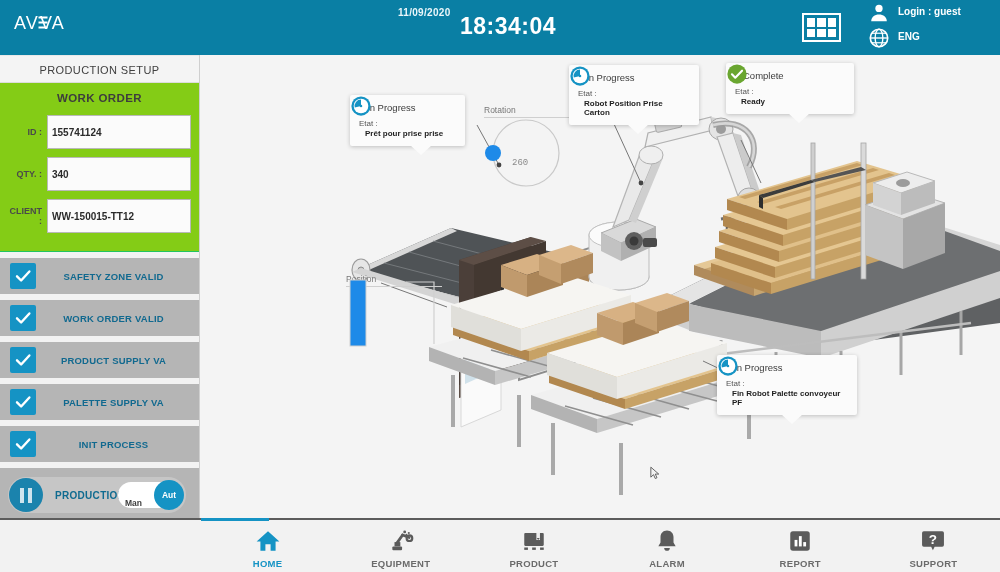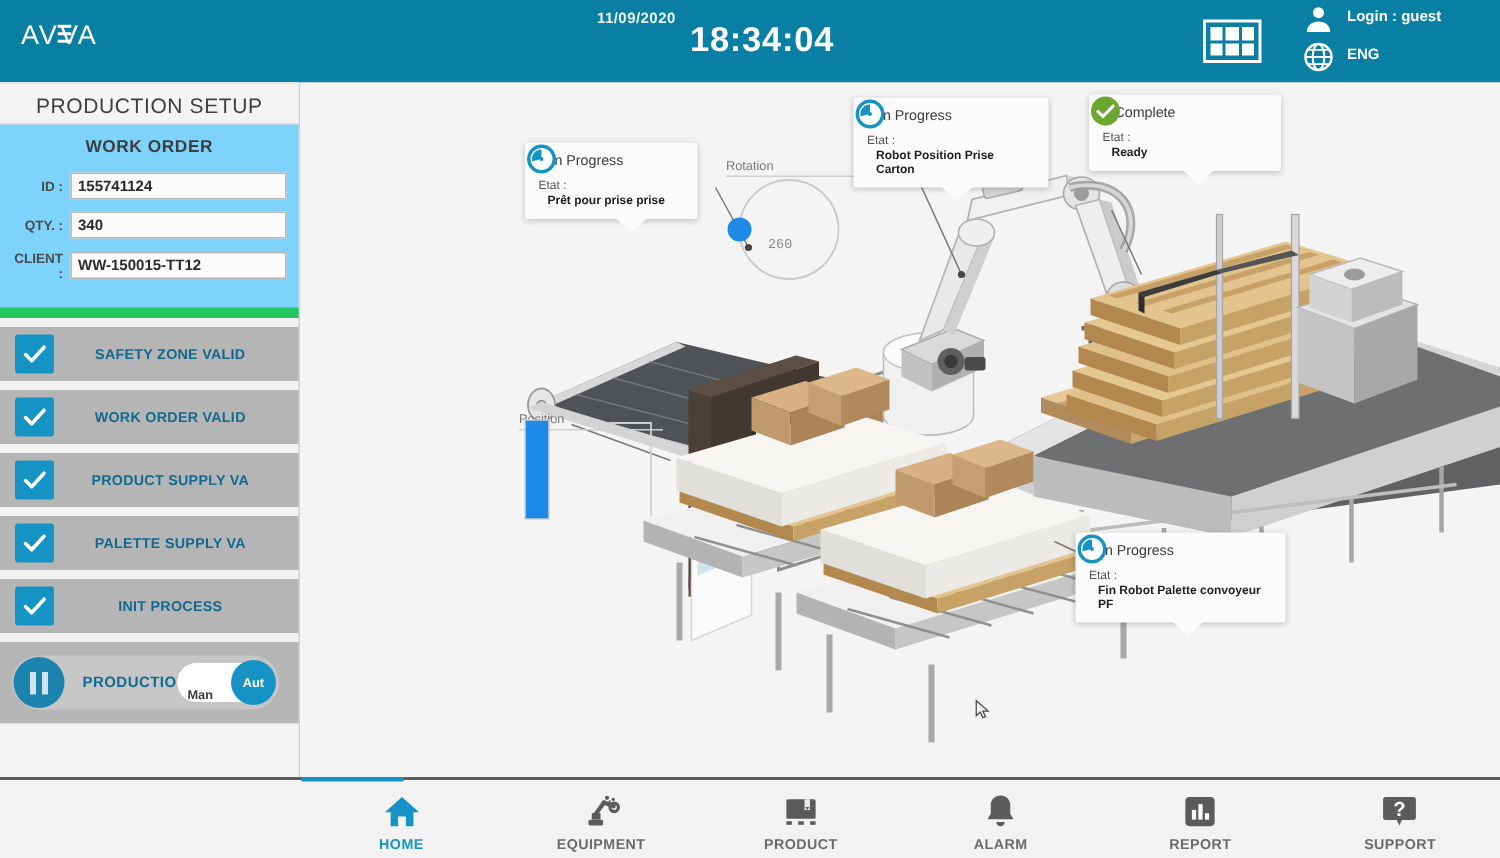--- a/index.html
+++ b/index.html
@@ -42,30 +42,30 @@
   .hdr-lang { position: absolute; left: 898px; top: 31px; font-size: 10px; font-weight:bold; color:#fff; }
   .hdr-ico { position:absolute; left:-30px; top:-4px; width:22px; height:22px; }
 
   
   .sidebar {
     position: absolute; left: 0; top: 55px; width: 200px; height: 463px;
     background: #f2f2f2; border-right: 1px solid #cfcfcf;
   }
   .panel-title {
     height: 28px; line-height: 28px; text-align:center;
-    font-size: 14px; color: #404040; letter-spacing:.4px;
+    font-size: 11px; color: #404040; letter-spacing:.4px;
     background: #f4f4f4; border-bottom: 1px solid #dcdcdc;
     border-top: 1px solid #e8e8e8;
   }
-  .wo-box { background:#7dd3fc; padding: 9px 0 10px 0; border-bottom:7px solid #22c55e;}
+  .wo-box { background:#84cc16; padding: 9px 0 10px 0; border-bottom:1px solid #22c55e;}
   .wo-title { text-align:center; font-size: 11.5px; font-weight:bold; color:#3d3d3d; letter-spacing:.4px; margin-bottom: 11px;}
   .wo-row { display:flex; align-items:center; margin: 0 8px 8px 8px; }
   .wo-label { width: 42px; text-align:right; font-size: 9px; font-weight:bold; color:#4a4a4a; margin-right:5px; }
   .wo-input {
-    flex:1; height: 18px; line-height: 15px;
+    flex:1; height: 34px; line-height: 15px;
     border: 1px solid #b9b9b9; background:#fbfbfb;
     font-size: 10px; font-weight:bold; color:#2b2b2b; padding: 0 4px;
     font-family:"Liberation Sans", sans-serif;
   }
   .chk-list { margin-top: 6px; }
   .chk-row {
     position: relative; height: 36px; margin: 0 0 6px 0;
     background: #b5b5b5; display:flex; align-items:center;
   }
   .chk-box {

